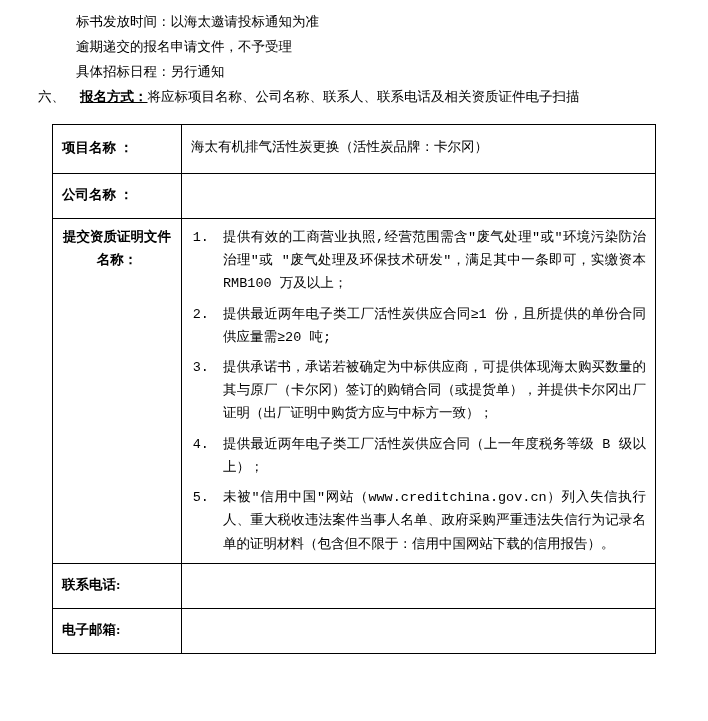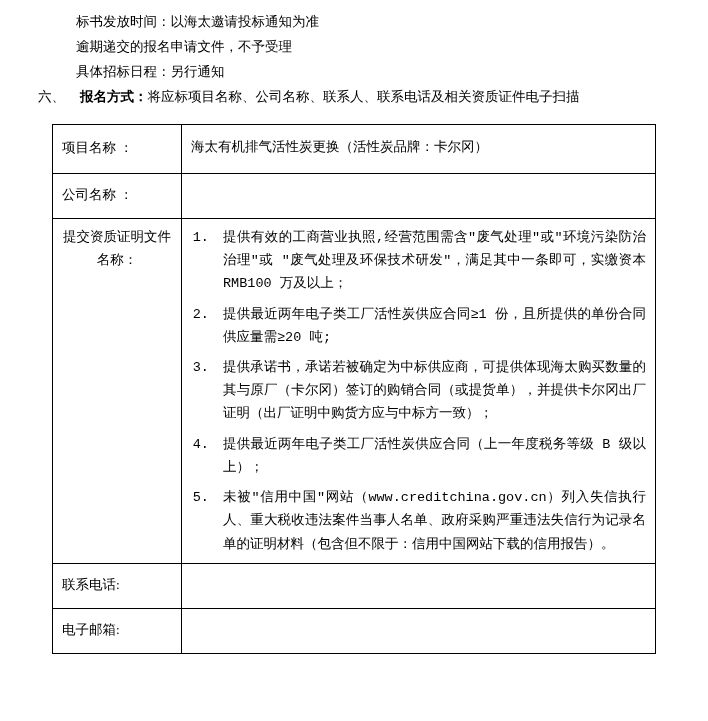--- a/index.html
+++ b/index.html
@@ -37,40 +37,40 @@
     line-height: 1.85;
     padding-left: 14px;
   }
   .item-num {
     width: 42px;
     flex: 0 0 42px;
   }
   .item-text {
     flex: 1 1 auto;
   }
-  .bold { font-weight: bold; }
+  .bold { font-weight: bold; text-decoration: underline; }
   .mail-link {
     color: #1a5fb4;
     text-decoration: underline;
   }
   table.form {
     border-collapse: collapse;
     margin: 14px 0 0 52px;
     width: 604px;
     table-layout: fixed;
   }
   table.form td {
     border: 1px solid #000000;
     padding: 7px 9px;
     vertical-align: middle;
     line-height: 1.7;
   }
   td.label {
     width: 110px;
-    font-weight: normal;
+    font-weight: bold;
     vertical-align: middle;
     margin-left: 46px;
   }
   td.label.top {
     vertical-align: top;
     text-align: center;
   }
   td.value {
     font-weight: normal;
     font-family: Liberation Mono, monospace;

